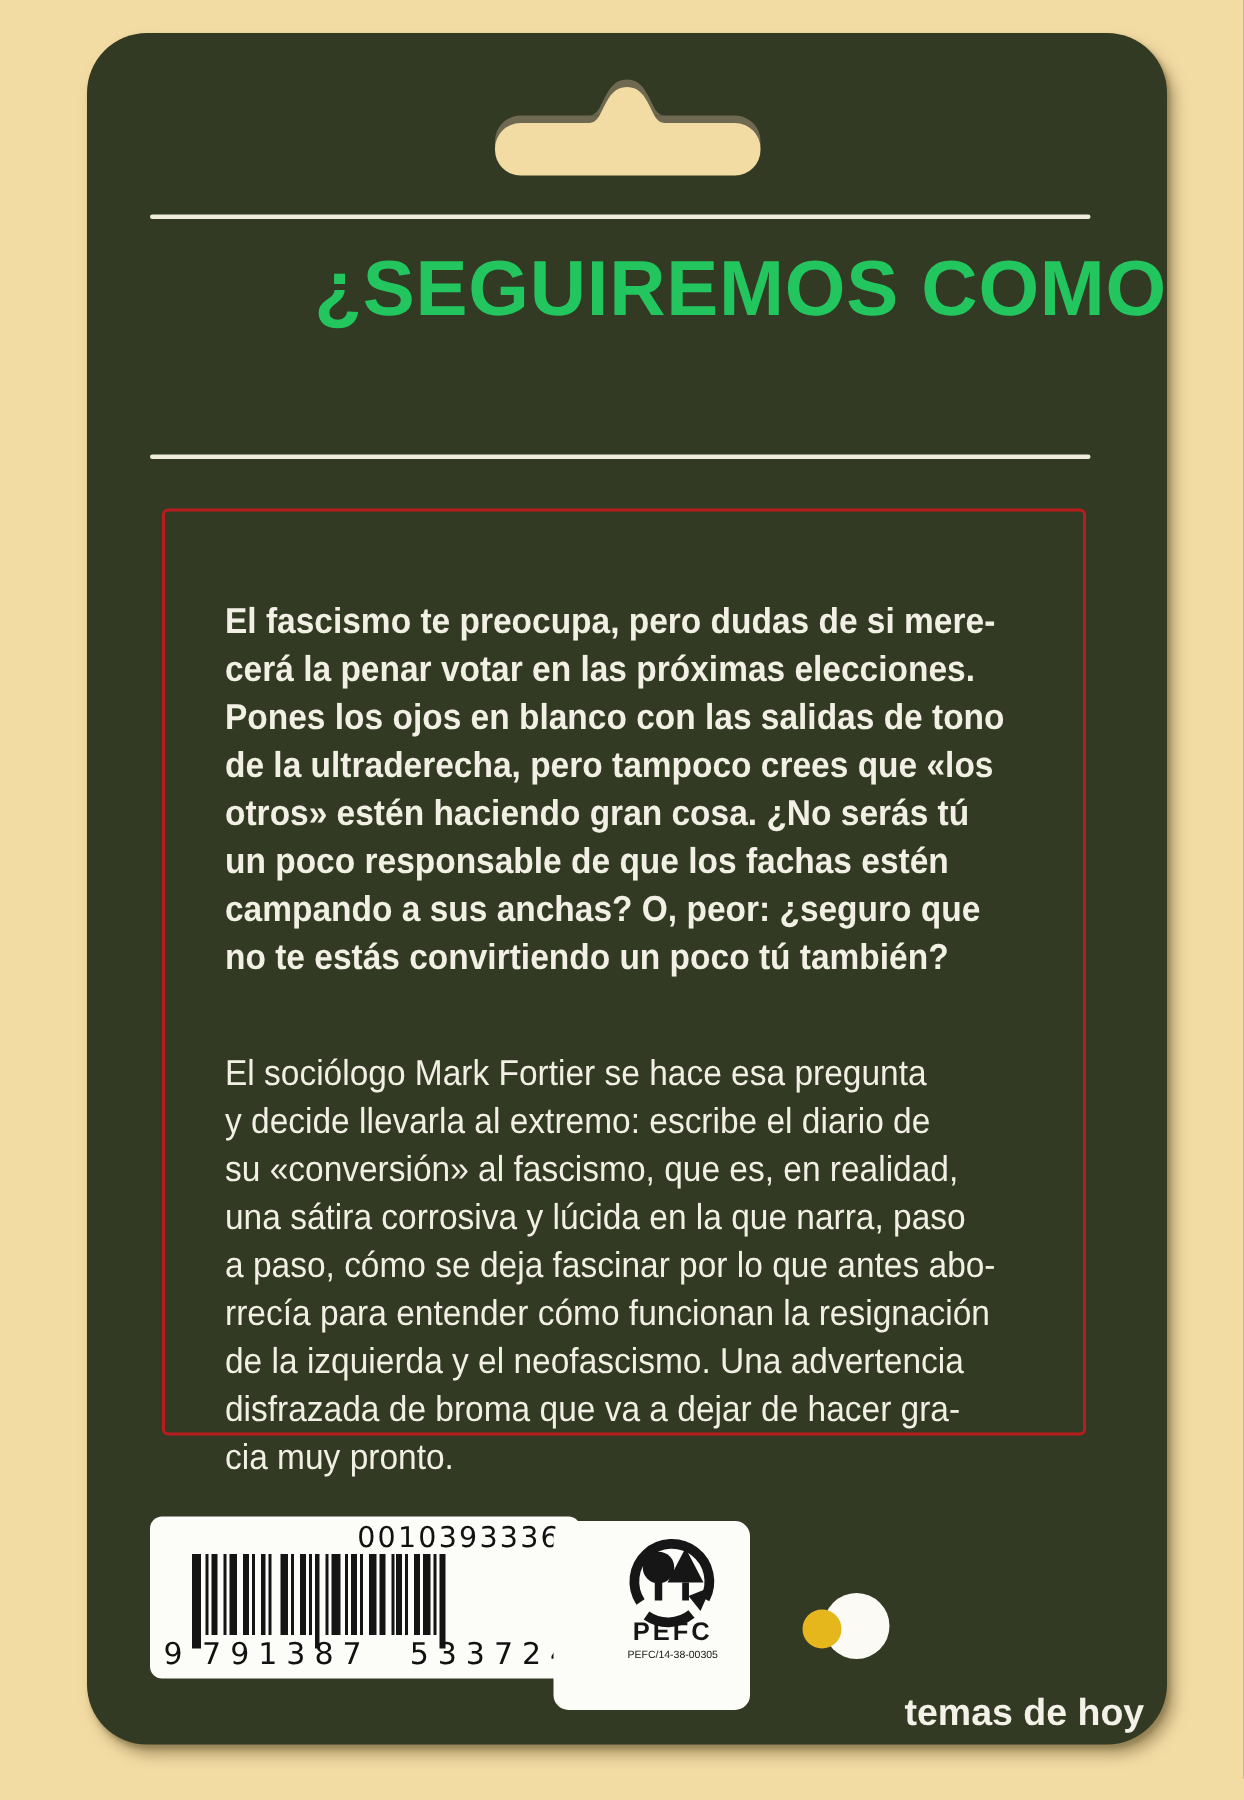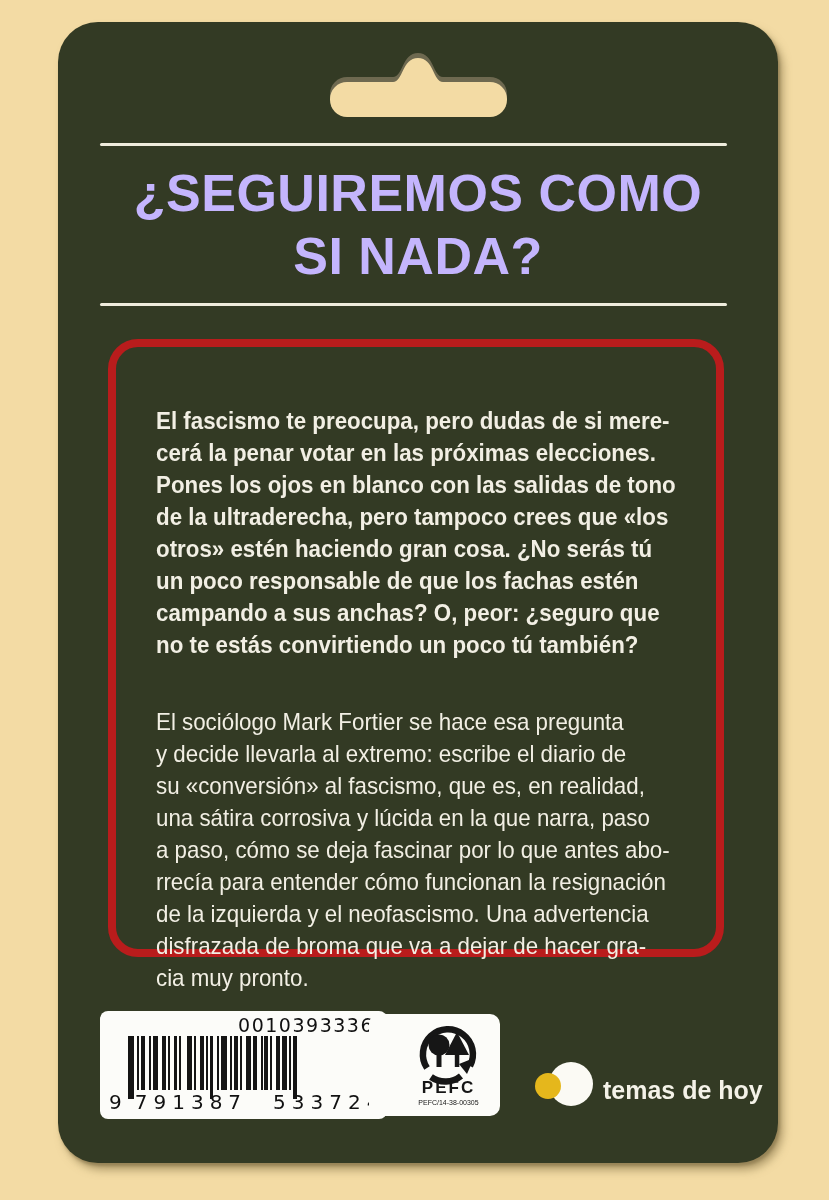--- a/index.html
+++ b/index.html
@@ -11,27 +11,27 @@
   .card {
     position:absolute; left:58px; top:22px; width:720px; height:1141px;
     background:#333a24; border-radius:40px;
     box-shadow:5px 7px 9px rgba(122,104,60,.55), 2px 3px 3px rgba(90,78,45,.4);
   }
   .slot-svg { position:absolute; left:265px; top:28px; }
   .rule { position:absolute; left:42px; width:627px; height:3px; background:#efecdd; border-radius:2px; }
   .rule-top { top:121px; }
   .rule-bottom { top:281px; }
   .title {
-    position:absolute; left:0; right:0; top:140px; text-align:center;
-    color:#c4b5fd; font-weight:bold; font-size:52px; line-height:63px;
+    position:absolute; left:0; right:0; top:140px; text-align:right;
+    color:#22c55e; font-weight:bold; font-size:52px; line-height:63px;
     letter-spacing:.5px;
   }
   .text-box {
     position:absolute; left:50px; top:317px; width:616px; height:618px;
-    border:8px solid #b91c1c; border-radius:30px; box-sizing:border-box;
+    border:2px solid #b91c1c; border-radius:4px; box-sizing:border-box;
   }
   .blurb {
     position:absolute; left:40px; top:26px; width:590px;
     transform:scaleX(.93); transform-origin:0 0;
     color:#f2efe4; white-space:pre-line; font-size:24px; line-height:32px;
   }
   .para-bold { font-weight:bold; }
   .para-regular { font-weight:normal; margin-top:13px; }
 
   
@@ -48,35 +48,35 @@
   .barcode-digits {
     position:absolute; left:9px; top:79px; width:228px;
     font-size:20px; font-family:"DejaVu Sans", sans-serif; display:flex;
   }
   .ean-prefix { margin-right:13px; }
   .ean-group { letter-spacing:6px; }
   .ean-group.g1 { margin-right:26px; }
 
   
   .pefc {
-    position:absolute; left:311px; top:992px; width:103px; height:102px;
+    position:absolute; left:311px; top:992px; width:103px; height:126px;
     background:#fcfcf9; border-radius:10px;padding-left:28px;
   }
 
   
   .pub-circle-white {
     position:absolute; left:491px; top:1040px; width:44px; height:44px;
     border-radius:50%; background:#fbfaf4;
   }
   .pub-circle-yellow {
     position:absolute; left:477px; top:1051px; width:26px; height:26px;
     border-radius:50%; background:#e5b71c;
   }
   .pub-name {
-    position:absolute; left:545px; top:1054px;
+    position:absolute; left:545px; top:1106px;
     color:#f4f2e8; font-weight:bold; font-size:25px; line-height:28px;
   }
 </style>
 </head>
 <body>
 
 <div class="stage">
   <div class="card">
 
     <svg class="slot-svg" width="190" height="72" viewBox="0 0 190 72">
@@ -87,21 +87,20 @@
       <g fill="#f3dba4">
         <rect x="7" y="32" width="177" height="35" rx="17"></rect>
         <path d="M70,32 C80,32 79,8 95,8 C111,8 110,32 120,32 Z"></path>
       </g>
     </svg>
 
     <div class="rule rule-top"></div>
 
     <div class="title">
       <div>¿SEGUIREMOS COMO</div>
-      <div>SI NADA?</div>
     </div>
 
     <div class="rule rule-bottom"></div>
 
     <div class="text-box">
       <div class="blurb">
         <div class="para-bold">El fascismo te preocupa, pero dudas de si mere-
 cerá la penar votar en las próximas elecciones.
 Pones los ojos en blanco con las salidas de tono
 de la ultraderecha, pero tampoco crees que «los

